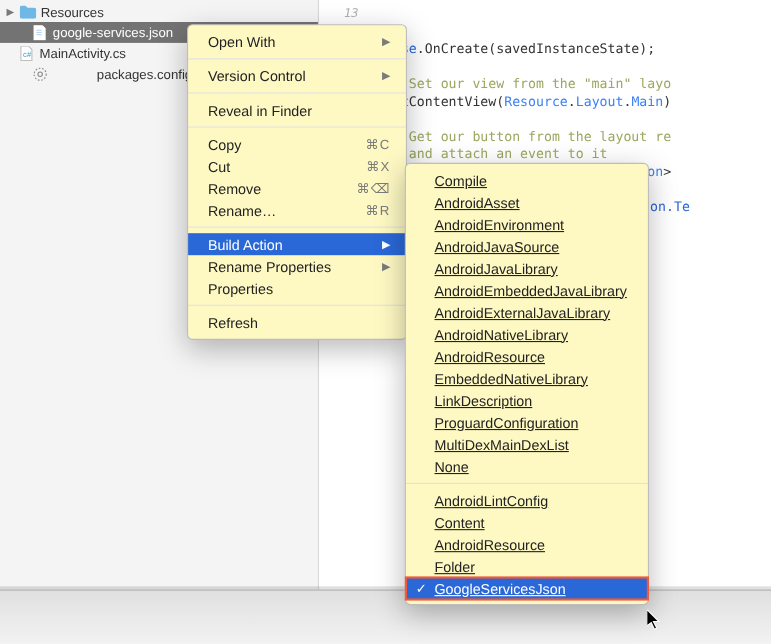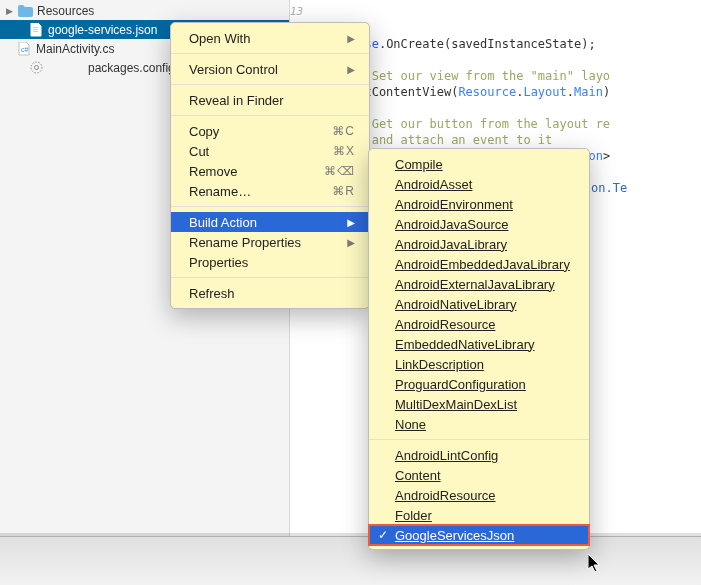--- a/index.html
+++ b/index.html
@@ -1,27 +1,27 @@
 <!DOCTYPE html>
 <html><head>
 <meta charset="utf-8">
 <style>
   * { box-sizing: border-box; margin: 0; padding: 0; }
   html, body { width: 701px; height: 585px; overflow: hidden; font-family: -apple-system, "Helvetica Neue", Arial, sans-serif; font-size: 13px; }
   body { background: #ececec; }
   .app { display: flex; width: 701px; height: 536px; background: #fff; }
   .sidebar { width: 290px; background: #f4f4f4; border-right: 1px solid #d8d8d8; padding-top: 1px; }
   .tree-row { display: flex; align-items: center; height: 19px; padding-left: 8px; font-size: 12px; color: #333; }
-  .tree-row.selected { background: #0369a1; color: #fff; }
+  .tree-row.selected { background: #737373; color: #fff; }
   .tree-row .tri { width: 9px; font-size: 9px; color: #7a7a7a; margin-right: 2px; }
   .tree-row .ico { width: 16px; display: inline-flex; justify-content: center; margin-right: 4px; }
   .tree-row .ico svg { display: block; }
   .tree-label { white-space: nowrap; }
   .editor { flex: 1; position: relative; background: #fff; font-family: Menlo, Consolas, monospace; font-size: 12px; color: #333; padding-top: 4px; }
-  .gutter { position: absolute; left: 0; top: 4px; width: 36px; color: #b0b0b0; font-size: 11px; line-height: 16px; font-style: italic; }
+  .gutter { position: absolute; left: 0; top: 4px; width: 36px; text-align: right; color: #b0b0b0; font-size: 11px; line-height: 16px; font-style: italic; }
   .code { position: absolute; left: 60px; top: 4px; white-space: pre; line-height: 16px; }
   .kw { color: #2a68d8; }
   .cmt { color: #9aa860; }
   .typ { color: #3b82f6; }
   .bottom-shadow { position: absolute; left: 0; right: 0; bottom: 0; height: 49px; background: linear-gradient(#e0e0e0, #f2f2f2); border-top: 1px solid #c9c9c9; }
   .bottom-shadow::before { content: ""; position:absolute; left:0; right:0; top:-4px; height:4px; background: rgba(0,0,0,0.12); }
 
   
   .menu { position: absolute; background: #fef9c3; border: 1px solid #bdbdbd; border-radius: 5px; box-shadow: 0 8px 26px rgba(0,0,0,0.28); padding: 5px 0; font-size: 13px; color: #222; }
   .menu .item { display: flex; align-items: center; justify-content: space-between; height: 20px; padding: 0 14px 0 18px; white-space: nowrap; }

